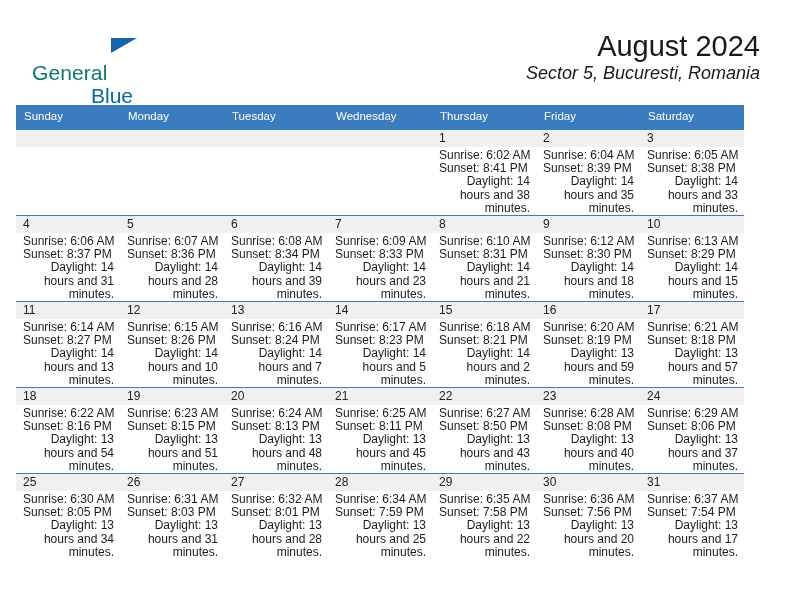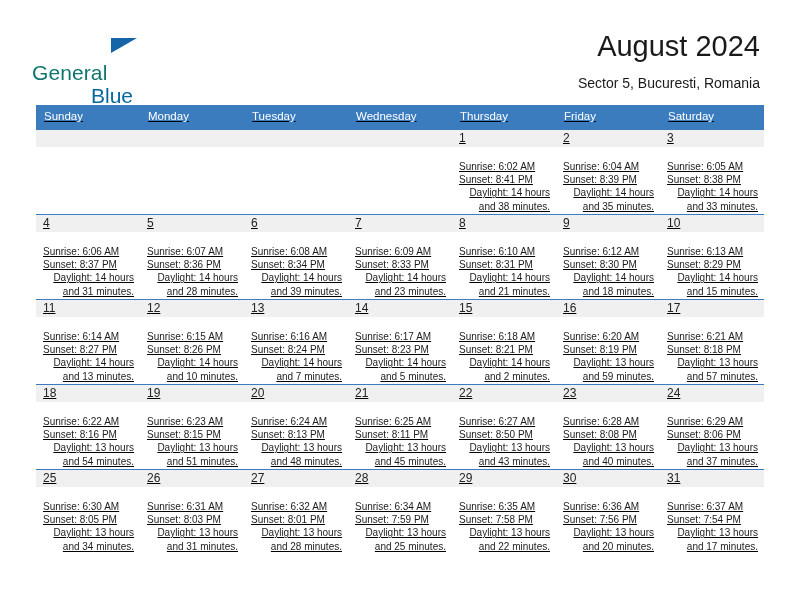--- a/index.html
+++ b/index.html
@@ -73,36 +73,36 @@
   }
   .cal-title {
     font-size: 29px;
     line-height: 36px;
     color: #1a1a1a;
     font-weight: normal;
     white-space: nowrap;
     text-align: right;
   }
   .cal-subtitle {
-    margin-top: 10px;
-    font-size: 14px;
+    margin-top: 0;
+    font-size: 18px;
     line-height: 18px;
     color: #1a1a1a;
     white-space: nowrap;
+    font-style: italic;
   }
 
   
   .calendar {
     position: absolute;
-    left: 36px;
+    left: 16px;
     top: 105px;
     width: 728px;
     border-collapse: collapse;
     table-layout: fixed;
-    text-decoration: underline;
   }
   .calendar col { width: 104px; }
 
   thead th {
     background: #3a7cbe;
     color: #ffffff;
     font-size: 11.5px;
     font-weight: normal;
     text-align: left;
     padding: 5px 0 6px 8px;
@@ -125,22 +125,22 @@
     height: 17px;
     line-height: 17px;
     padding-left: 7px;
     font-size: 12px;
     color: #222222;
   }
   td.empty-cell .daynum-band {
     background: #f0f0f0;
   }
   .cell-body {
-    padding: 13px 6px 0 7px;
-    font-size: 10px;
+    padding: 2px 6px 0 7px;
+    font-size: 12px;
     line-height: 13.2px;
     color: #1c1c1c;
   }
   .cell-body div {
     white-space: nowrap;
   }
   .cell-body .daylight-line {
     white-space: normal;
     text-align: right;
   }

